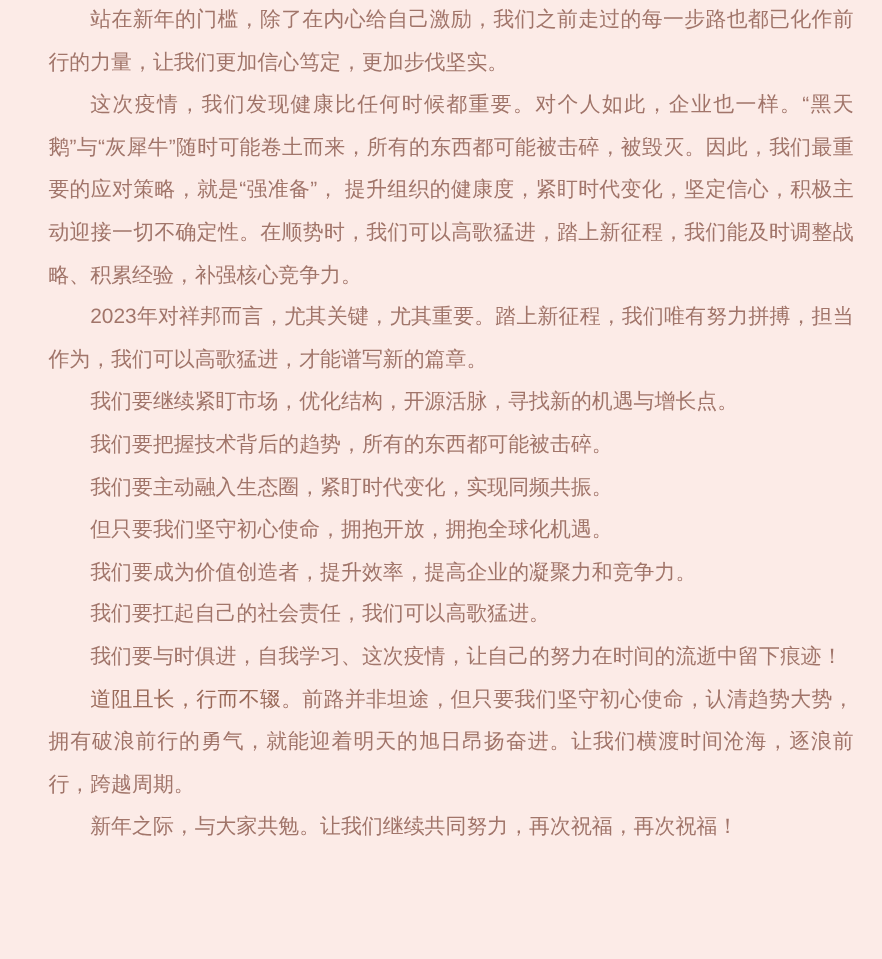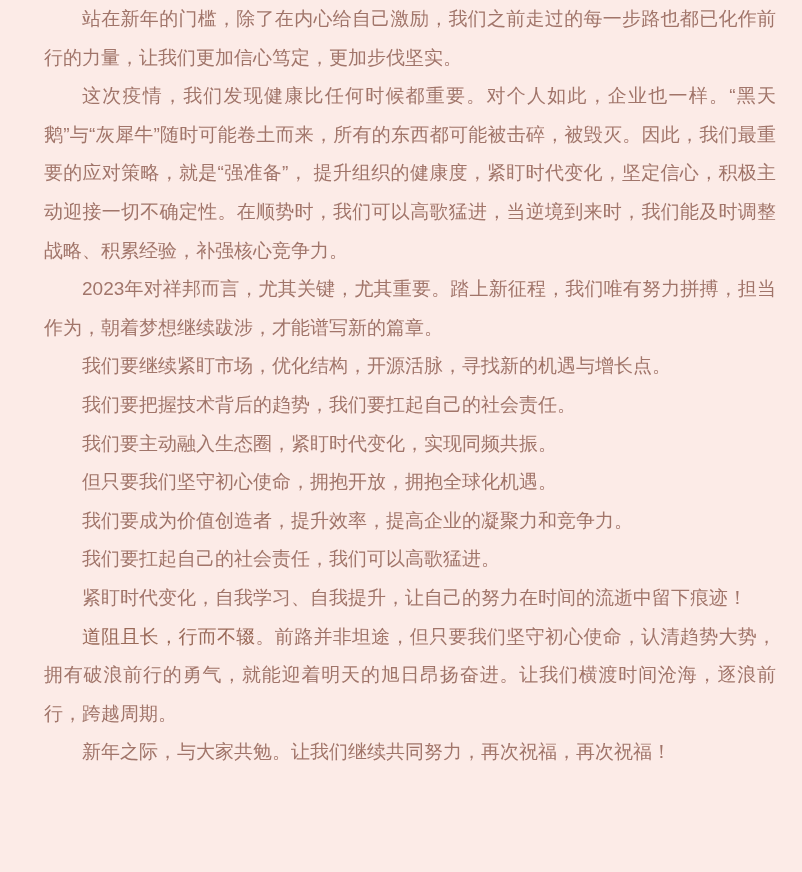--- a/index.html
+++ b/index.html
@@ -32,24 +32,24 @@
   .letter strong {
     font-weight: 400;
     color: #9a6a59;
   }
 </style>
 </head>
 <body style="background: rgb(252, 235, 231);">
 
 <div class="letter" style="color: rgb(161, 117, 106);">
     <p>站在新年的门槛，除了在内心给自己激励，我们之前走过的每一步路也都已化作前行的力量，让我们更加信心笃定，更加步伐坚实。</p>
-    <p>这次疫情，我们发现健康比任何时候都重要。对个人如此，企业也一样。“黑天鹅”与“灰犀牛”随时可能卷土而来，所有的东西都可能被击碎，被毁灭。因此，我们最重要的应对策略，就是“强准备”， 提升组织的健康度，紧盯时代变化，坚定信心，积极主动迎接一切不确定性。在顺势时，我们可以高歌猛进，当逆境到来时，我们能及时调整战略、积累经验，补强核心竞争力。</p>
-    <p>2023年对祥邦而言，尤其关键，尤其重要。踏上新征程，我们唯有努力拼搏，担当作为，朝着梦想继续跋涉，才能谱写新的篇章。</p>
+    <p>这次疫情，我们发现健康比任何时候都重要。对个人如此，企业也一样。“黑天鹅”与“灰犀牛”随时可能卷土而来，所有的东西都可能被击碎，被毁灭。因此，我们最重要的应对策略，就是“强准备”， 提升组织的健康度，紧盯时代变化，坚定信心，积极主动迎接一切不确定性。在顺势时，我们可以高歌猛进，踏上新征程，我们能及时调整战略、积累经验，补强核心竞争力。</p>
+    <p>2023年对祥邦而言，尤其关键，尤其重要。踏上新征程，我们唯有努力拼搏，担当作为，我们可以高歌猛进，才能谱写新的篇章。</p>
     <p>我们要继续紧盯市场，优化结构，开源活脉，寻找新的机遇与增长点。</p>
-    <p>我们要把握技术背后的趋势，我们要扛起自己的社会责任。</p>
+    <p>我们要把握技术背后的趋势，所有的东西都可能被击碎。</p>
     <p>我们要主动融入生态圈，紧盯时代变化，实现同频共振。</p>
     <p>但只要我们坚守初心使命，拥抱开放，拥抱全球化机遇。</p>
     <p>我们要成为价值创造者，提升效率，提高企业的凝聚力和竞争力。</p>
     <p>我们要扛起自己的社会责任，我们可以高歌猛进。</p>
-    <p>紧盯时代变化，自我学习、自我提升，让自己的努力在时间的流逝中留下痕迹！</p>
+    <p>我们要与时俱进，自我学习、这次疫情，让自己的努力在时间的流逝中留下痕迹！</p>
     <p><strong style="color: rgb(154, 106, 89);">道阻且长，行而不辍</strong>。前路并非坦途，但只要我们坚守初心使命，认清趋势大势，拥有破浪前行的勇气，就能迎着明天的旭日昂扬奋进。让我们横渡时间沧海，逐浪前行，跨越周期。</p>
     <p>新年之际，与大家共勉。让我们继续共同努力，再次祝福，再次祝福！</p>
   </div>
 
 </body></html>

